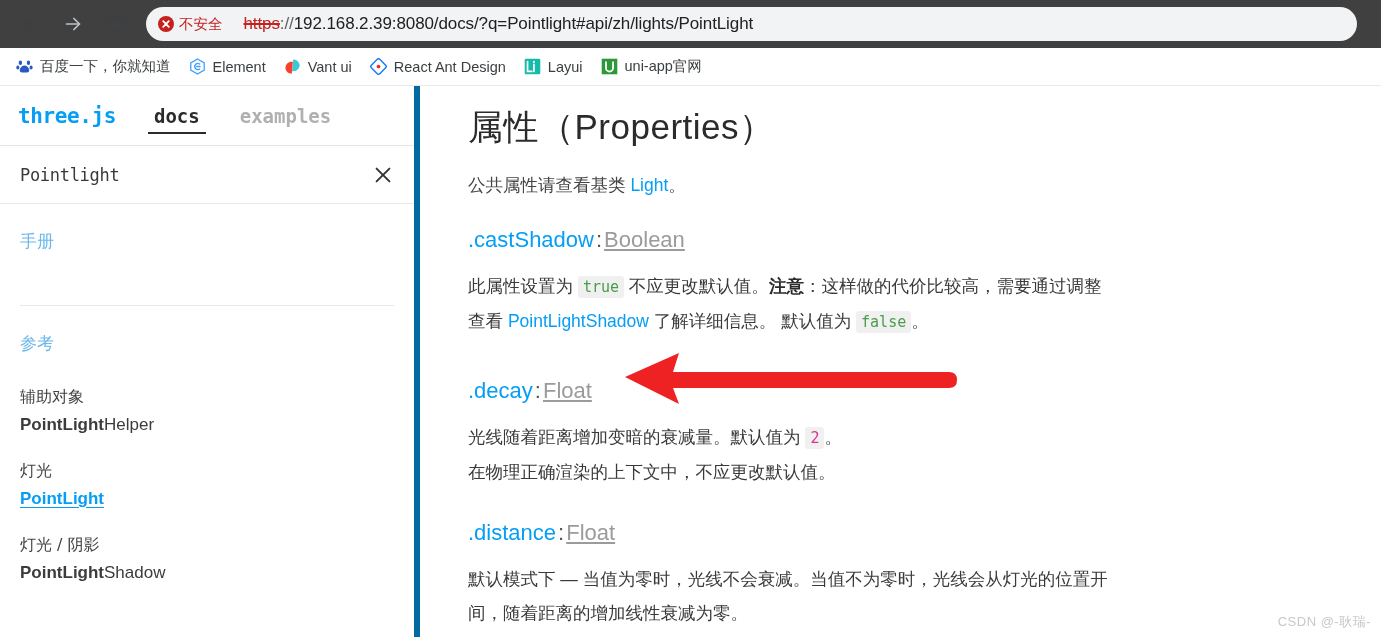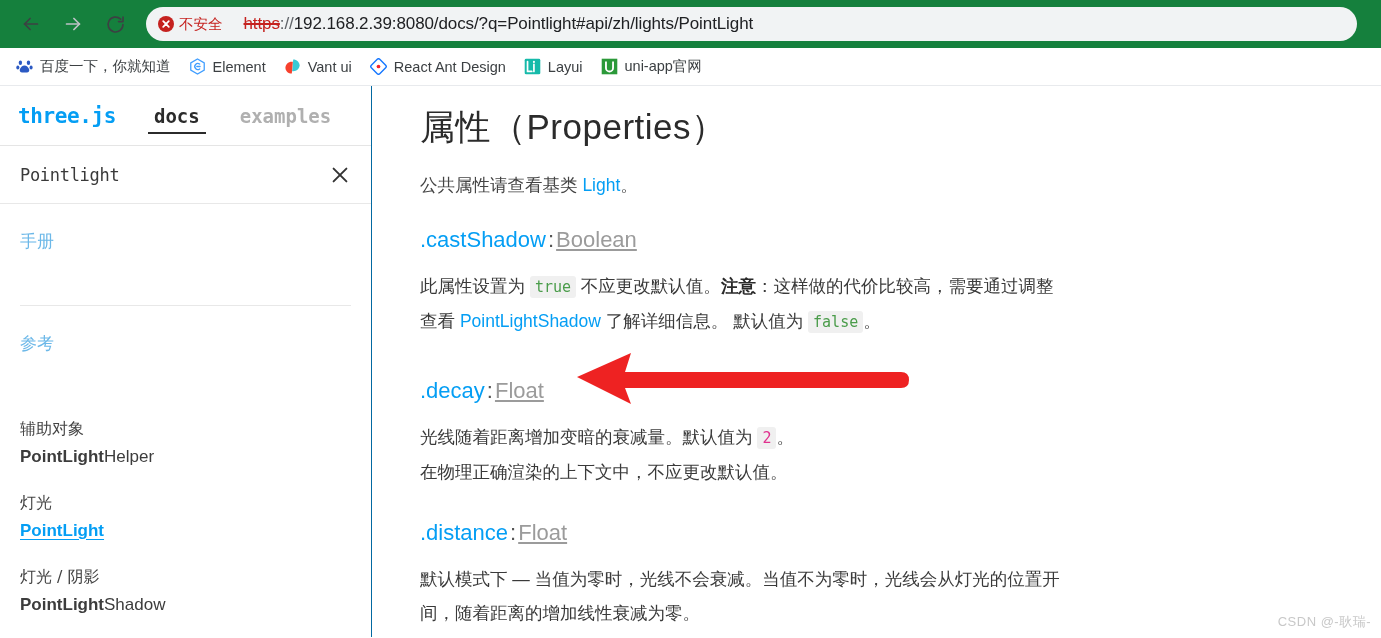--- a/index.html
+++ b/index.html
@@ -6,21 +6,21 @@
   html, body {
     width: 1381px; height: 638px;
     overflow: hidden;
     background: #ffffff;
     font-family: "Liberation Sans", sans-serif;
   }
 
   
   .browser-chrome {
     width: 1381px;
-    background: #15803d;
+    background: #404040;
   }
   .toolbar-row {
     height: 48px;
     display: flex;
     align-items: center;
     padding: 0 10px;
     gap: 0px;
   }
   .nav-btn {
     width: 42px; height: 42px;
@@ -104,23 +104,23 @@
   
   .page {
     display: flex;
     width: 1381px;
     height: 551px;
     background: #ffffff;
   }
 
   
   .sidebar {
-    width: 372px;
+    width: 420px;
     flex: none;
-    border-right: 1px solid #0369a1;
+    border-right: 6px solid #0369a1;
     height: 551px;
     position: relative;
     background: #fff;
   }
   .panel-head {
     height: 60px;
     display: flex;
     align-items: center;
     padding: 0 14px 0 18px;
     border-bottom: 1px solid #e5e5e5;
@@ -428,21 +428,21 @@
           <path d="M5 5 L19 19 M19 5 L5 19"></path>
         </svg>
       </span>
     </div>
 
     <div class="nav-scroll">
       <a class="nav-group-link">手册</a>
 
       <hr class="nav-rule">
 
-      <a class="nav-group-link" style="margin-bottom:40px;">参考</a>
+      <a class="nav-group-link" style="margin-bottom:8px;">参考</a>
 
       <div style="height:24px"></div>
 
       <div>
         <div class="nav-cat">辅助对象</div>
         <div class="nav-item">
           <b>PointLight</b><span>Helper</span>
         </div>
       </div>
 

